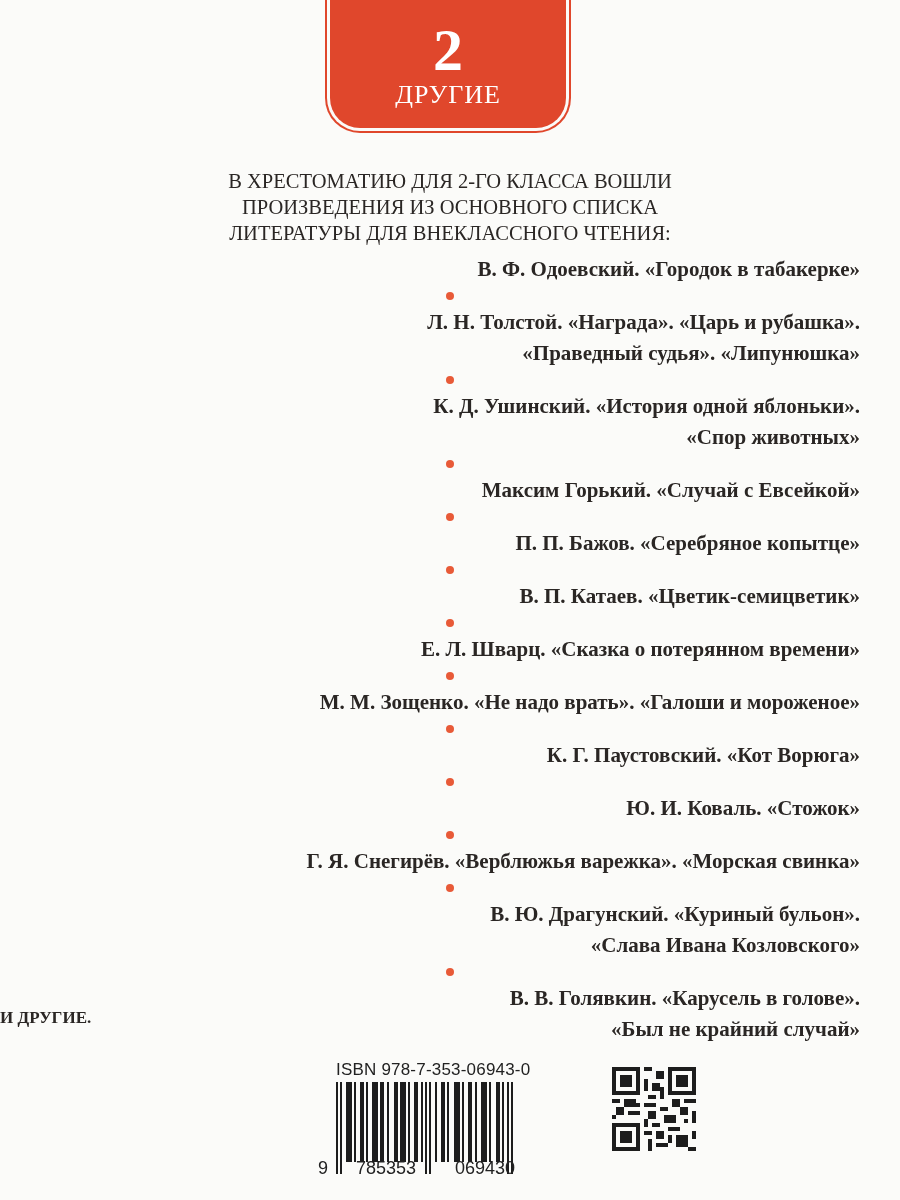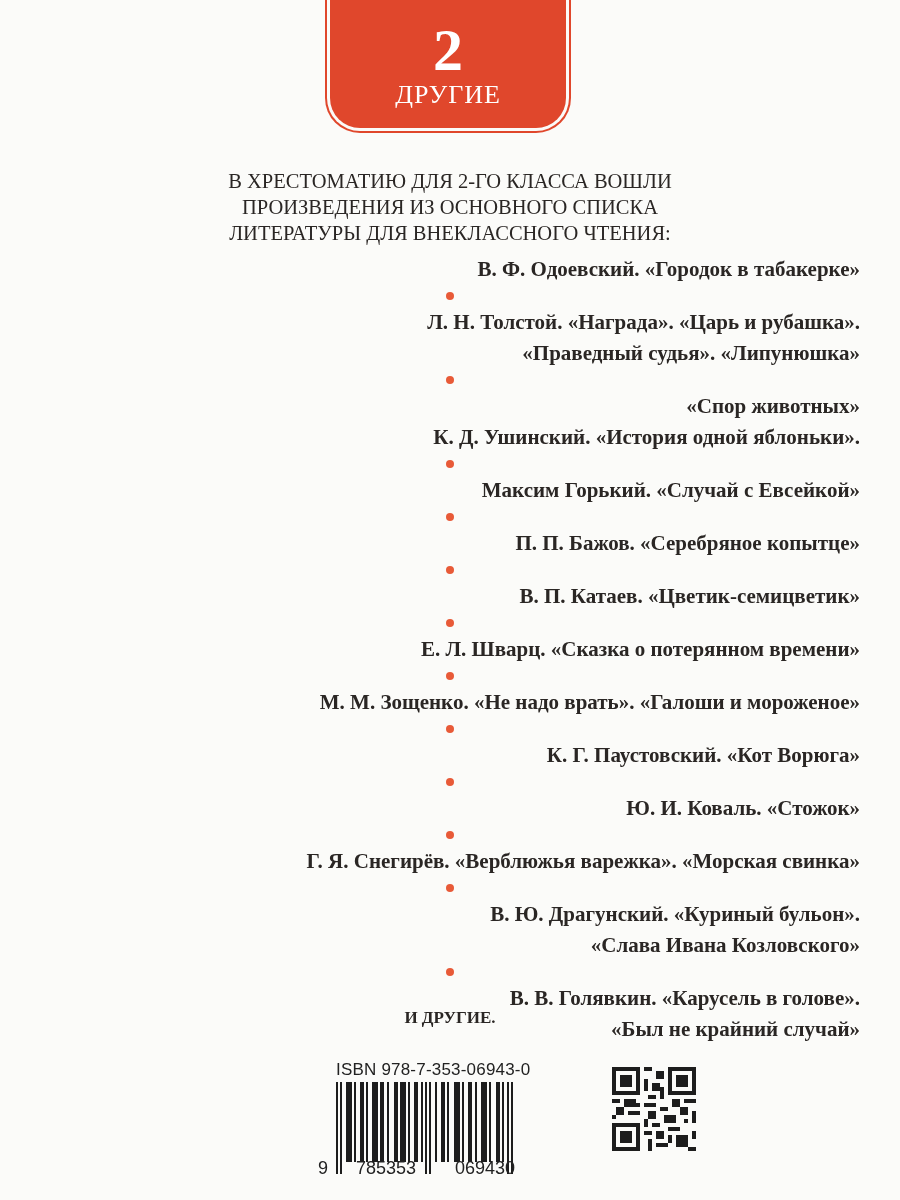--- a/index.html
+++ b/index.html
@@ -37,21 +37,21 @@
     position: absolute; left: 40px; width: 820px; top: 254px;
     text-align: right; font-weight: bold; font-size: 21px;
   }
   .entry { line-height: 31px; }
   .dot {
     width: 8px; height: 8px; border-radius: 50%;
     background: #e85a38; margin: 7px auto 7px auto;
   }
   .others {
     position: absolute; left: 0; width: 900px; top: 1008px;
-    text-align: center; font-weight: bold; font-size: 17px;
+    text-align: left; font-weight: bold; font-size: 17px;
   }
   .barcode-wrap {
     position: absolute; left: 322px; top: 1060px; width: 230px; height: 124px;
   }
   .isbn-text {
     position: absolute; left: 14px; top: 0; font-size: 17px;
     font-family: "Liberation Sans", "DejaVu Sans", sans-serif; color: #222;
     letter-spacing: 0.2px;
   }
   .bars {
@@ -86,22 +86,22 @@
   <div class="entry">
       <div>В. Ф. Одоевский. «Городок в табакерке»</div>
     </div>
   <div class="dot"></div>
   <div class="entry">
       <div>Л. Н. Толстой. «Награда». «Царь и рубашка».</div>
       <div>«Праведный судья». «Липунюшка»</div>
     </div>
   <div class="dot"></div>
   <div class="entry">
+      <div>К. Д. Ушинский. «История одной яблоньки».</div>
       <div>«Спор животных»</div>
-      <div>К. Д. Ушинский. «История одной яблоньки».</div>
     </div>
   <div class="dot"></div>
   <div class="entry">
       <div>Максим Горький. «Случай с Евсейкой»</div>
     </div>
   <div class="dot"></div>
   <div class="entry">
       <div>П. П. Бажов. «Серебряное копытце»</div>
     </div>
   <div class="dot"></div>

